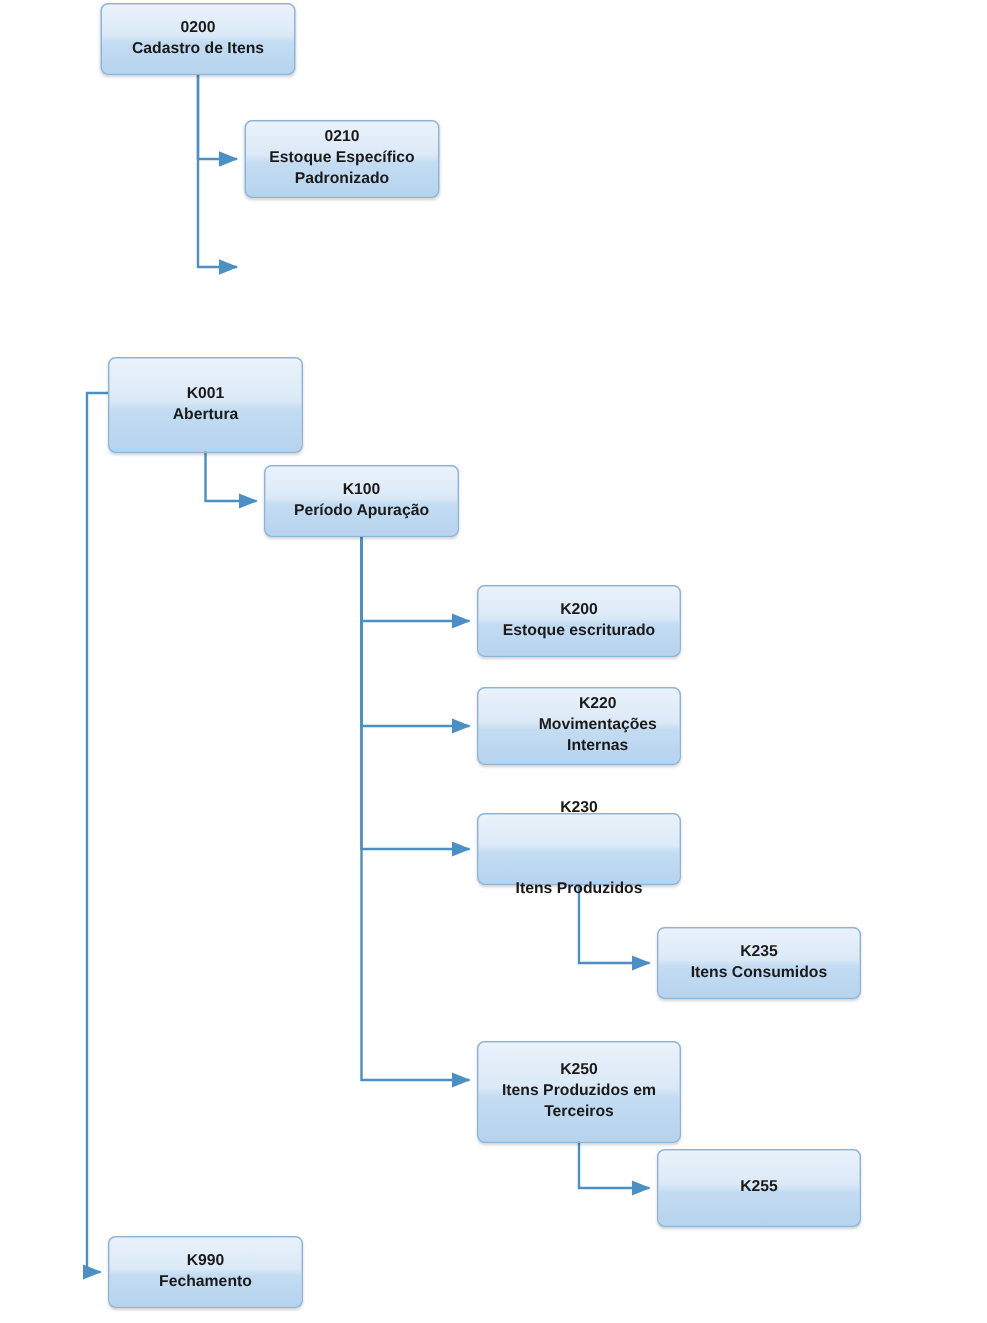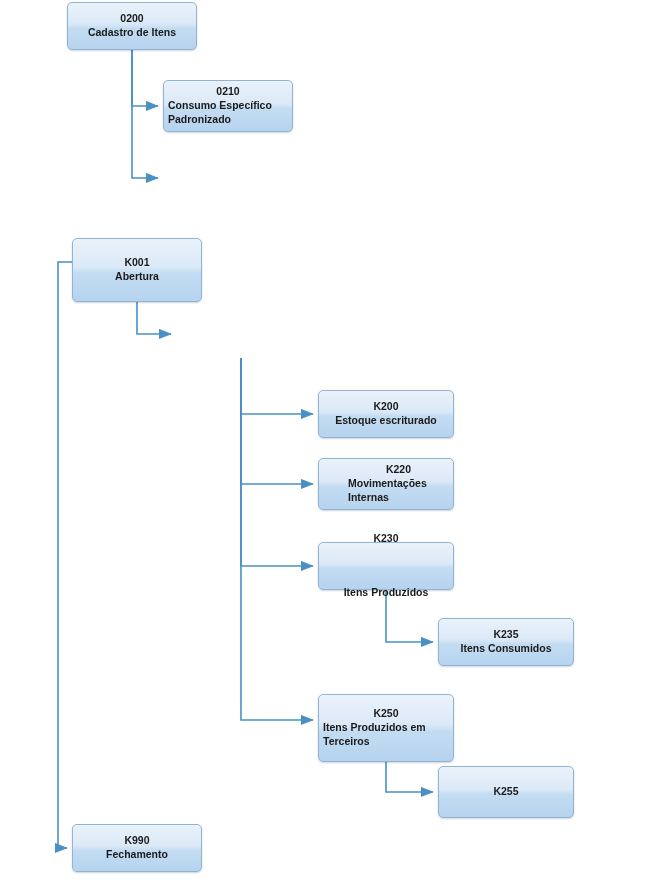--- a/index.html
+++ b/index.html
@@ -28,20 +28,21 @@
     position: absolute;
     box-sizing: border-box;
     border: 1px solid #8eb4d8;
     border-radius: 5px;
     background: linear-gradient(to bottom, #eaf2fa 0%, #dbe9f7 45%, #c3dcf2 55%, #b6d3ee 100%);
     box-shadow: 0 1px 2px rgba(0,0,0,0.18);
     display: flex;
     flex-direction: column;
     align-items: center;
     justify-content: center;
+    text-align: center;
     color: #1a1a1a;
     font-size: 10.5px;
     font-weight: bold;
     line-height: 1.32;
     padding: 2px 4px;
   }
   .node .code {
     display: block;
   }
   .node .label {
@@ -84,29 +85,33 @@
     </g>
   </svg>
 
   <div class="node" style="left:67px; top:2px; width:130px; height:48px;">
     <span class="code">0200</span>
     <span class="label">Cadastro de Itens</span>
   </div>
 
   <div class="node" style="left:163px; top:80px; width:130px; height:52px;">
     <span class="code">0210</span>
-    <span class="label">Consumo Específico Padronizado</span>
+    <span class="label">Estoque Específico Padronizado</span>
   </div>
 
 
   <div class="node" style="left:72px; top:238px; width:130px; height:64px;">
     <span class="code">K001</span>
     <span class="label">Abertura</span>
   </div>
 
+  <div class="node" style="left:176px; top:310px; width:130px; height:48px;">
+    <span class="code">K100</span>
+    <span class="label">Período Apuração</span>
+  </div>
 
   <div class="node" style="left:318px; top:390px; width:136px; height:48px;">
     <span class="code">K200</span>
     <span class="label">Estoque escriturado</span>
   </div>
 
   <div class="node" style="left:318px; top:458px; width:136px; height:52px;padding-left:29px;">
     <span class="code">K220</span>
     <span class="label">Movimentações Internas</span>
   </div>

